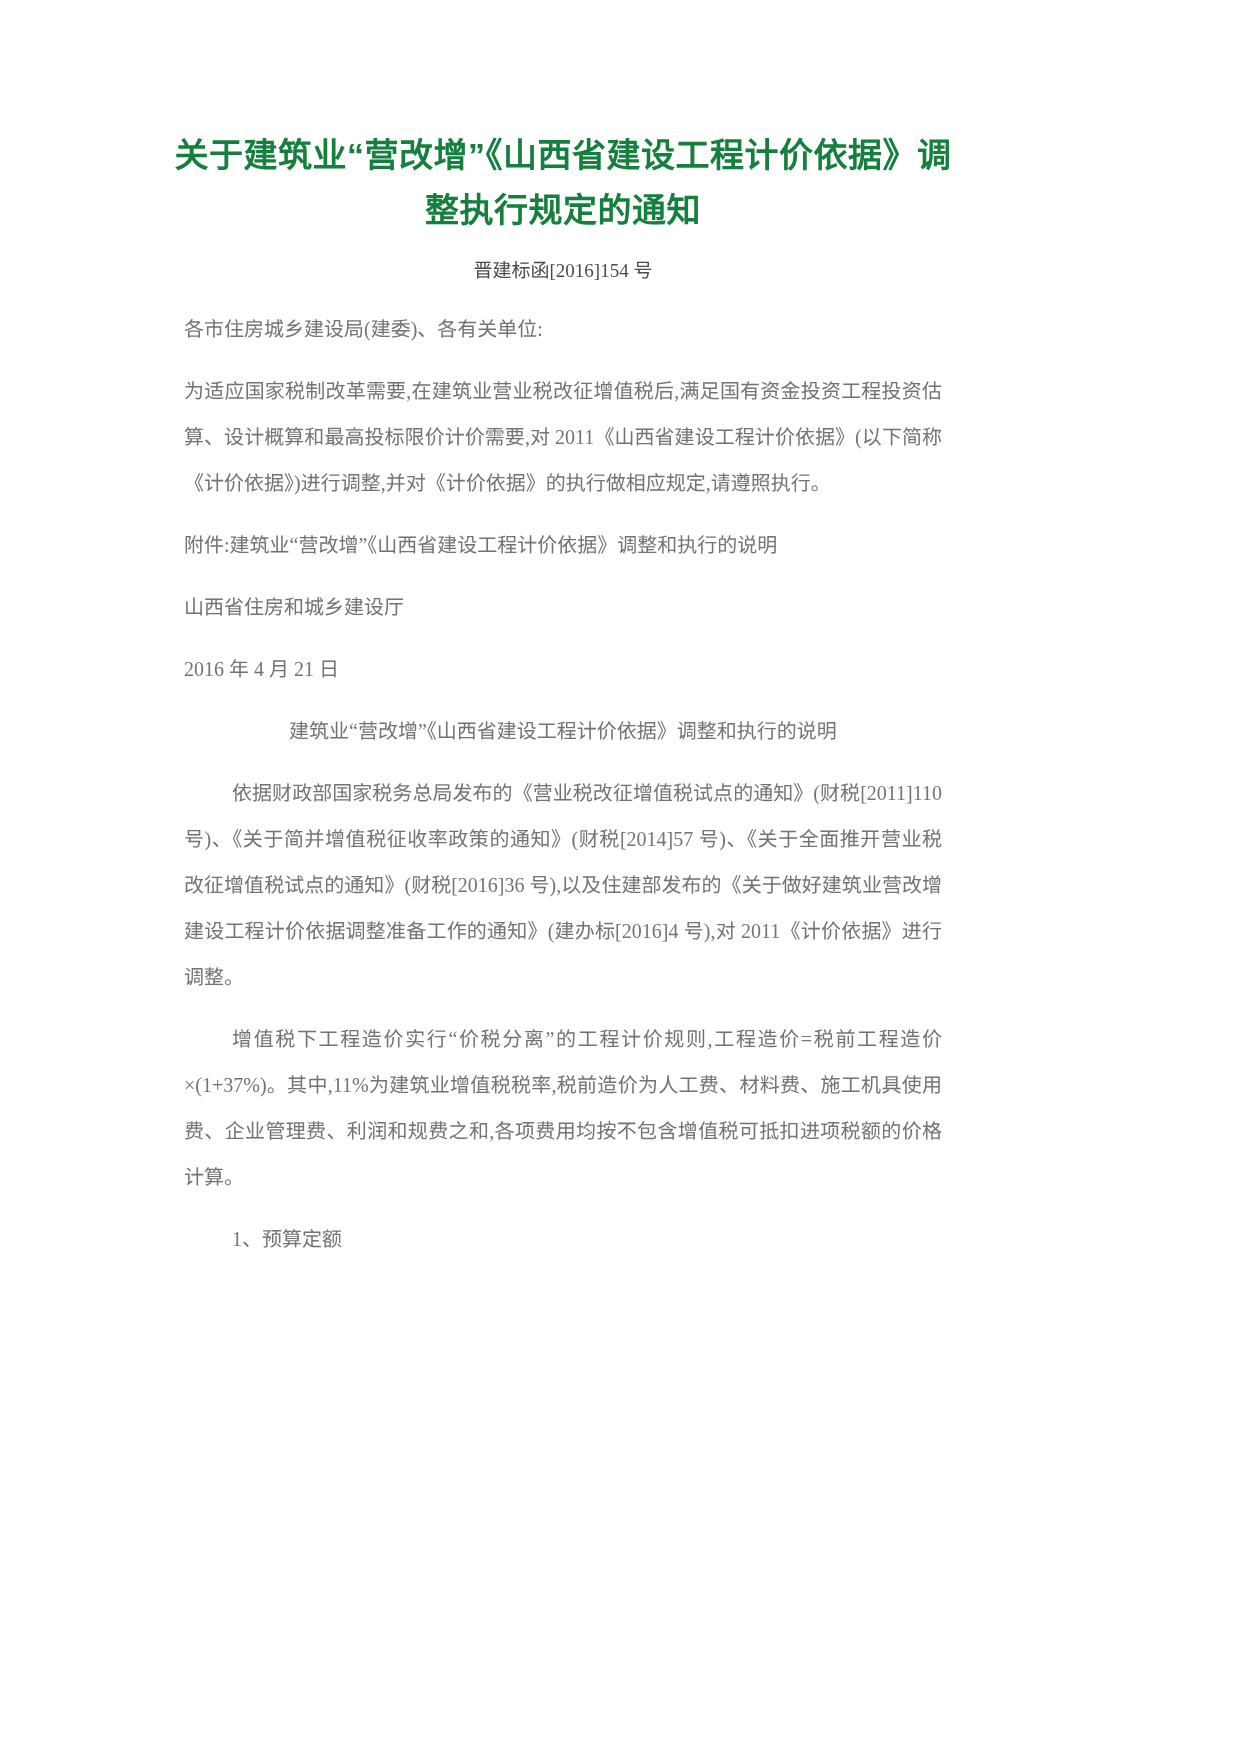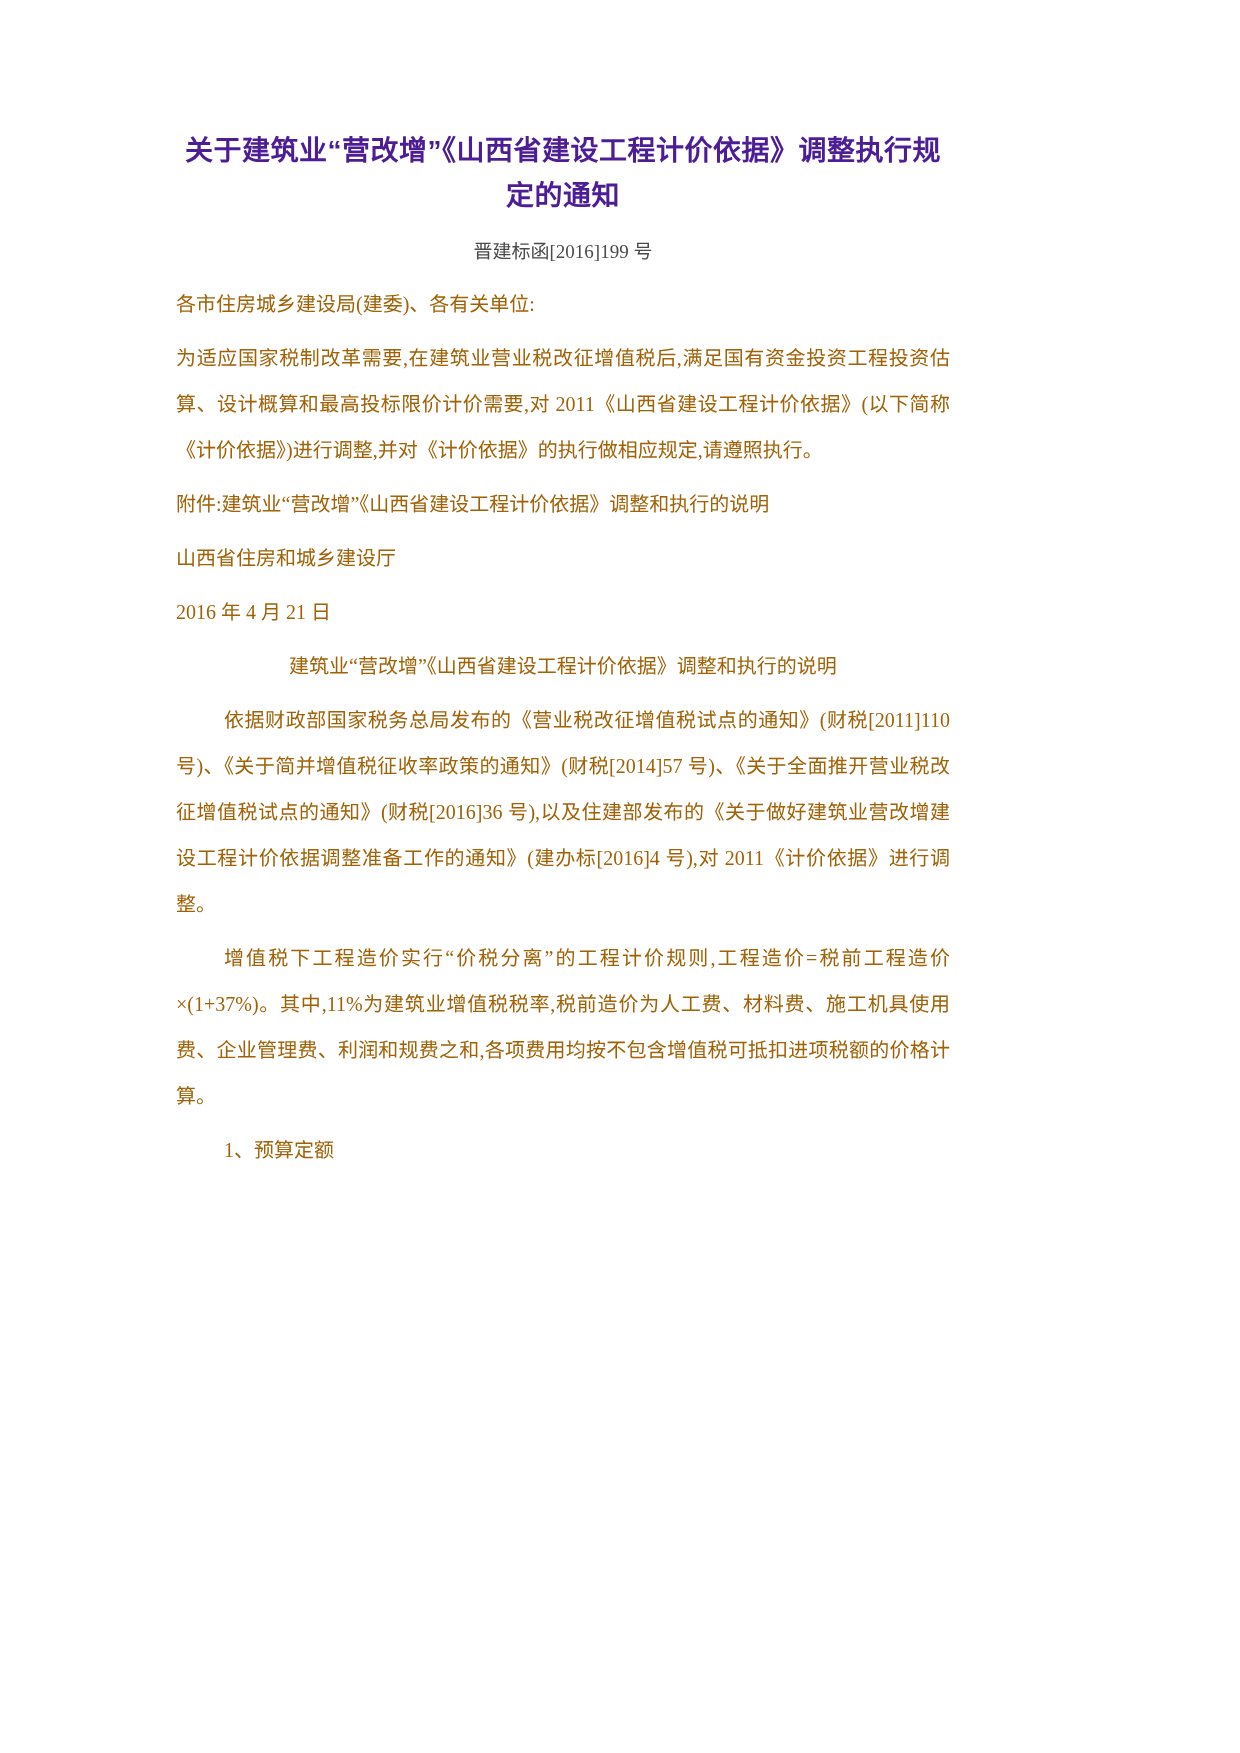--- a/index.html
+++ b/index.html
@@ -22,49 +22,49 @@
   .content {
     position: absolute;
     left: 168px;
     top: 128px;
     width: 790px;
   }
 
   
   .doc-title {
     font-family: "Liberation Sans", "DejaVu Sans", sans-serif;
-    font-size: 28px;
+    font-size: 34px;
     font-weight: 600;
     line-height: 1.62;
     text-align: center;
-    color: #4c1d95;
+    color: #15803d;
     letter-spacing: 0.5px;
     margin: 0 0 6px 0;
     padding: 0 6px;
   }
 
   
   .doc-number {
     font-family: "Liberation Serif", "DejaVu Serif", serif;
     font-size: 19px;
     line-height: 2.0;
     text-align: center;
     color: #4a4a4a;
     margin: 14px 0 10px 0;
   }
 
   
   .para {
     font-family: "Liberation Serif", "DejaVu Serif", serif;
     font-size: 20px;
     line-height: 2.30;
-    color: #a16207;
+    color: #737373;
     text-align: justify;
     text-justify: inter-ideograph;
-    margin: 8px;
+    margin: 16px;
   }
 
   .para.center {
     text-align: center;
     text-indent: 0;
   }
 
   .para.right-pad {
     text-align: left;
     text-indent: 0;
@@ -76,21 +76,21 @@
   }
 </style>
 </head>
 <body>
 
 <div class="page">
   <div class="content">
 
     <h1 class="doc-title">关于建筑业“营改增”《山西省建设工程计价依据》调整执行规定的通知</h1>
 
-    <div class="doc-number">晋建标函[2016]199 号</div>
+    <div class="doc-number">晋建标函[2016]154 号</div>
 
     <p class="para">各市住房城乡建设局(建委)、各有关单位:</p>
 
     <p class="para">为适应国家税制改革需要,在建筑业营业税改征增值税后,满足国有资金投资工程投资估算、设计概算和最高投标限价计价需要,对 2011《山西省建设工程计价依据》(以下简称《计价依据》)进行调整,并对《计价依据》的执行做相应规定,请遵照执行。</p>
 
     <p class="para">附件:建筑业“营改增”《山西省建设工程计价依据》调整和执行的说明</p>
 
     <p class="para right-pad">山西省住房和城乡建设厅</p>
 
     <p class="para right-pad">2016 年 4 月 21 日</p>

